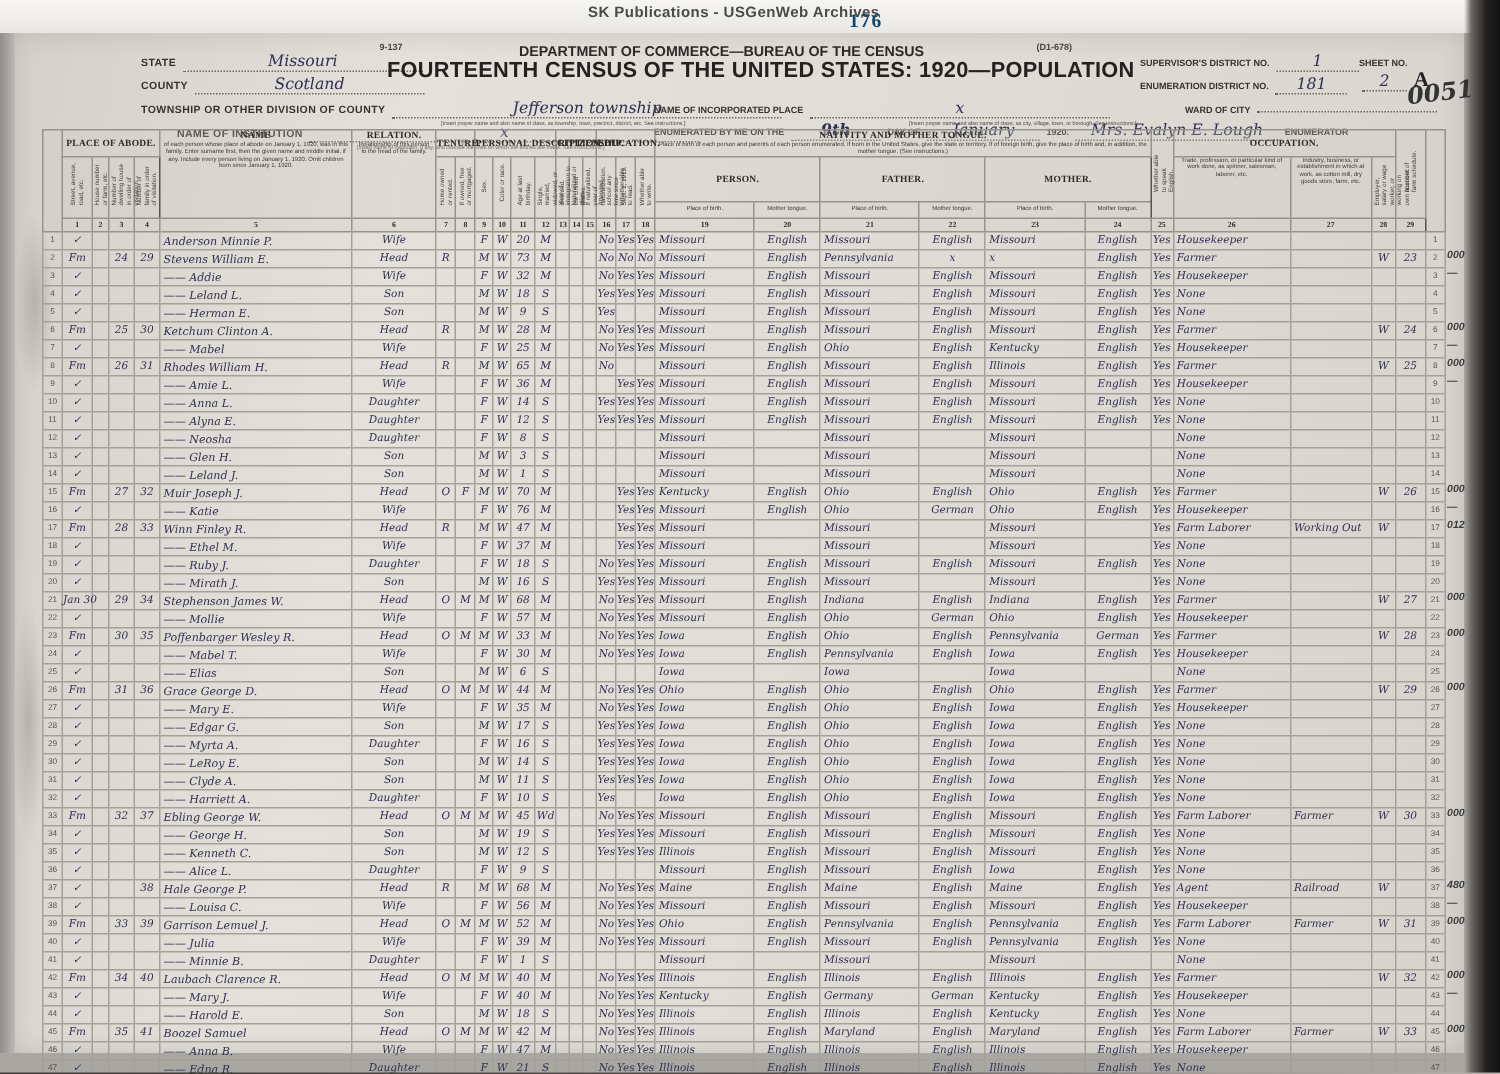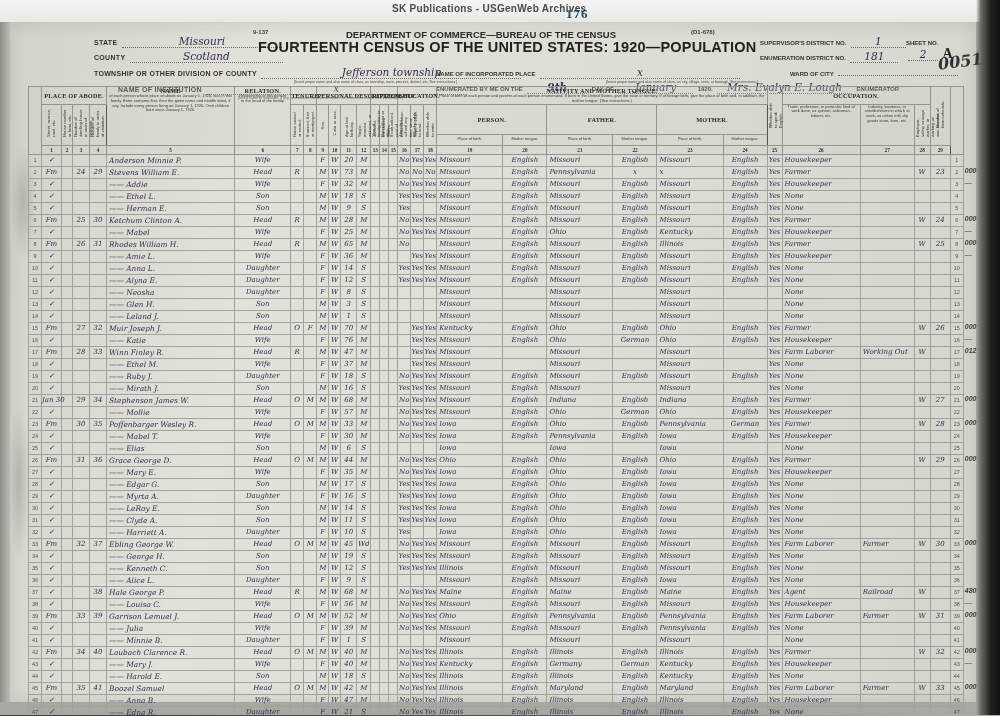--- a/index.html
+++ b/index.html
@@ -392,21 +392,21 @@
               <td class="c-emp"></td>
               <td class="c-sched"></td>
               <td class="c-rn hv">3<span class="margin-hw">—</span></td>
             </tr>
             <tr>
               <td class="c-n">4</td>
               <td class="c-c1 hv">✓</td>
               <td class="c-hn"></td>
               <td class="c-dw"></td>
               <td class="c-fam"></td>
-              <td class="c-name hv">—— Ethel L.</td>
+              <td class="c-name hv">—— Leland L.</td>
               <td class="c-rel hv">Son</td>
               <td class="c-own hv"></td>
               <td class="c-mort"></td>
               <td class="c-sex hv">M</td>
               <td class="c-race">W</td>
               <td class="c-age">18</td>
               <td class="c-mar">S</td>
               <td class="c-yr hv"></td>
               <td class="c-nat"></td>
               <td class="c-natyr"></td>

